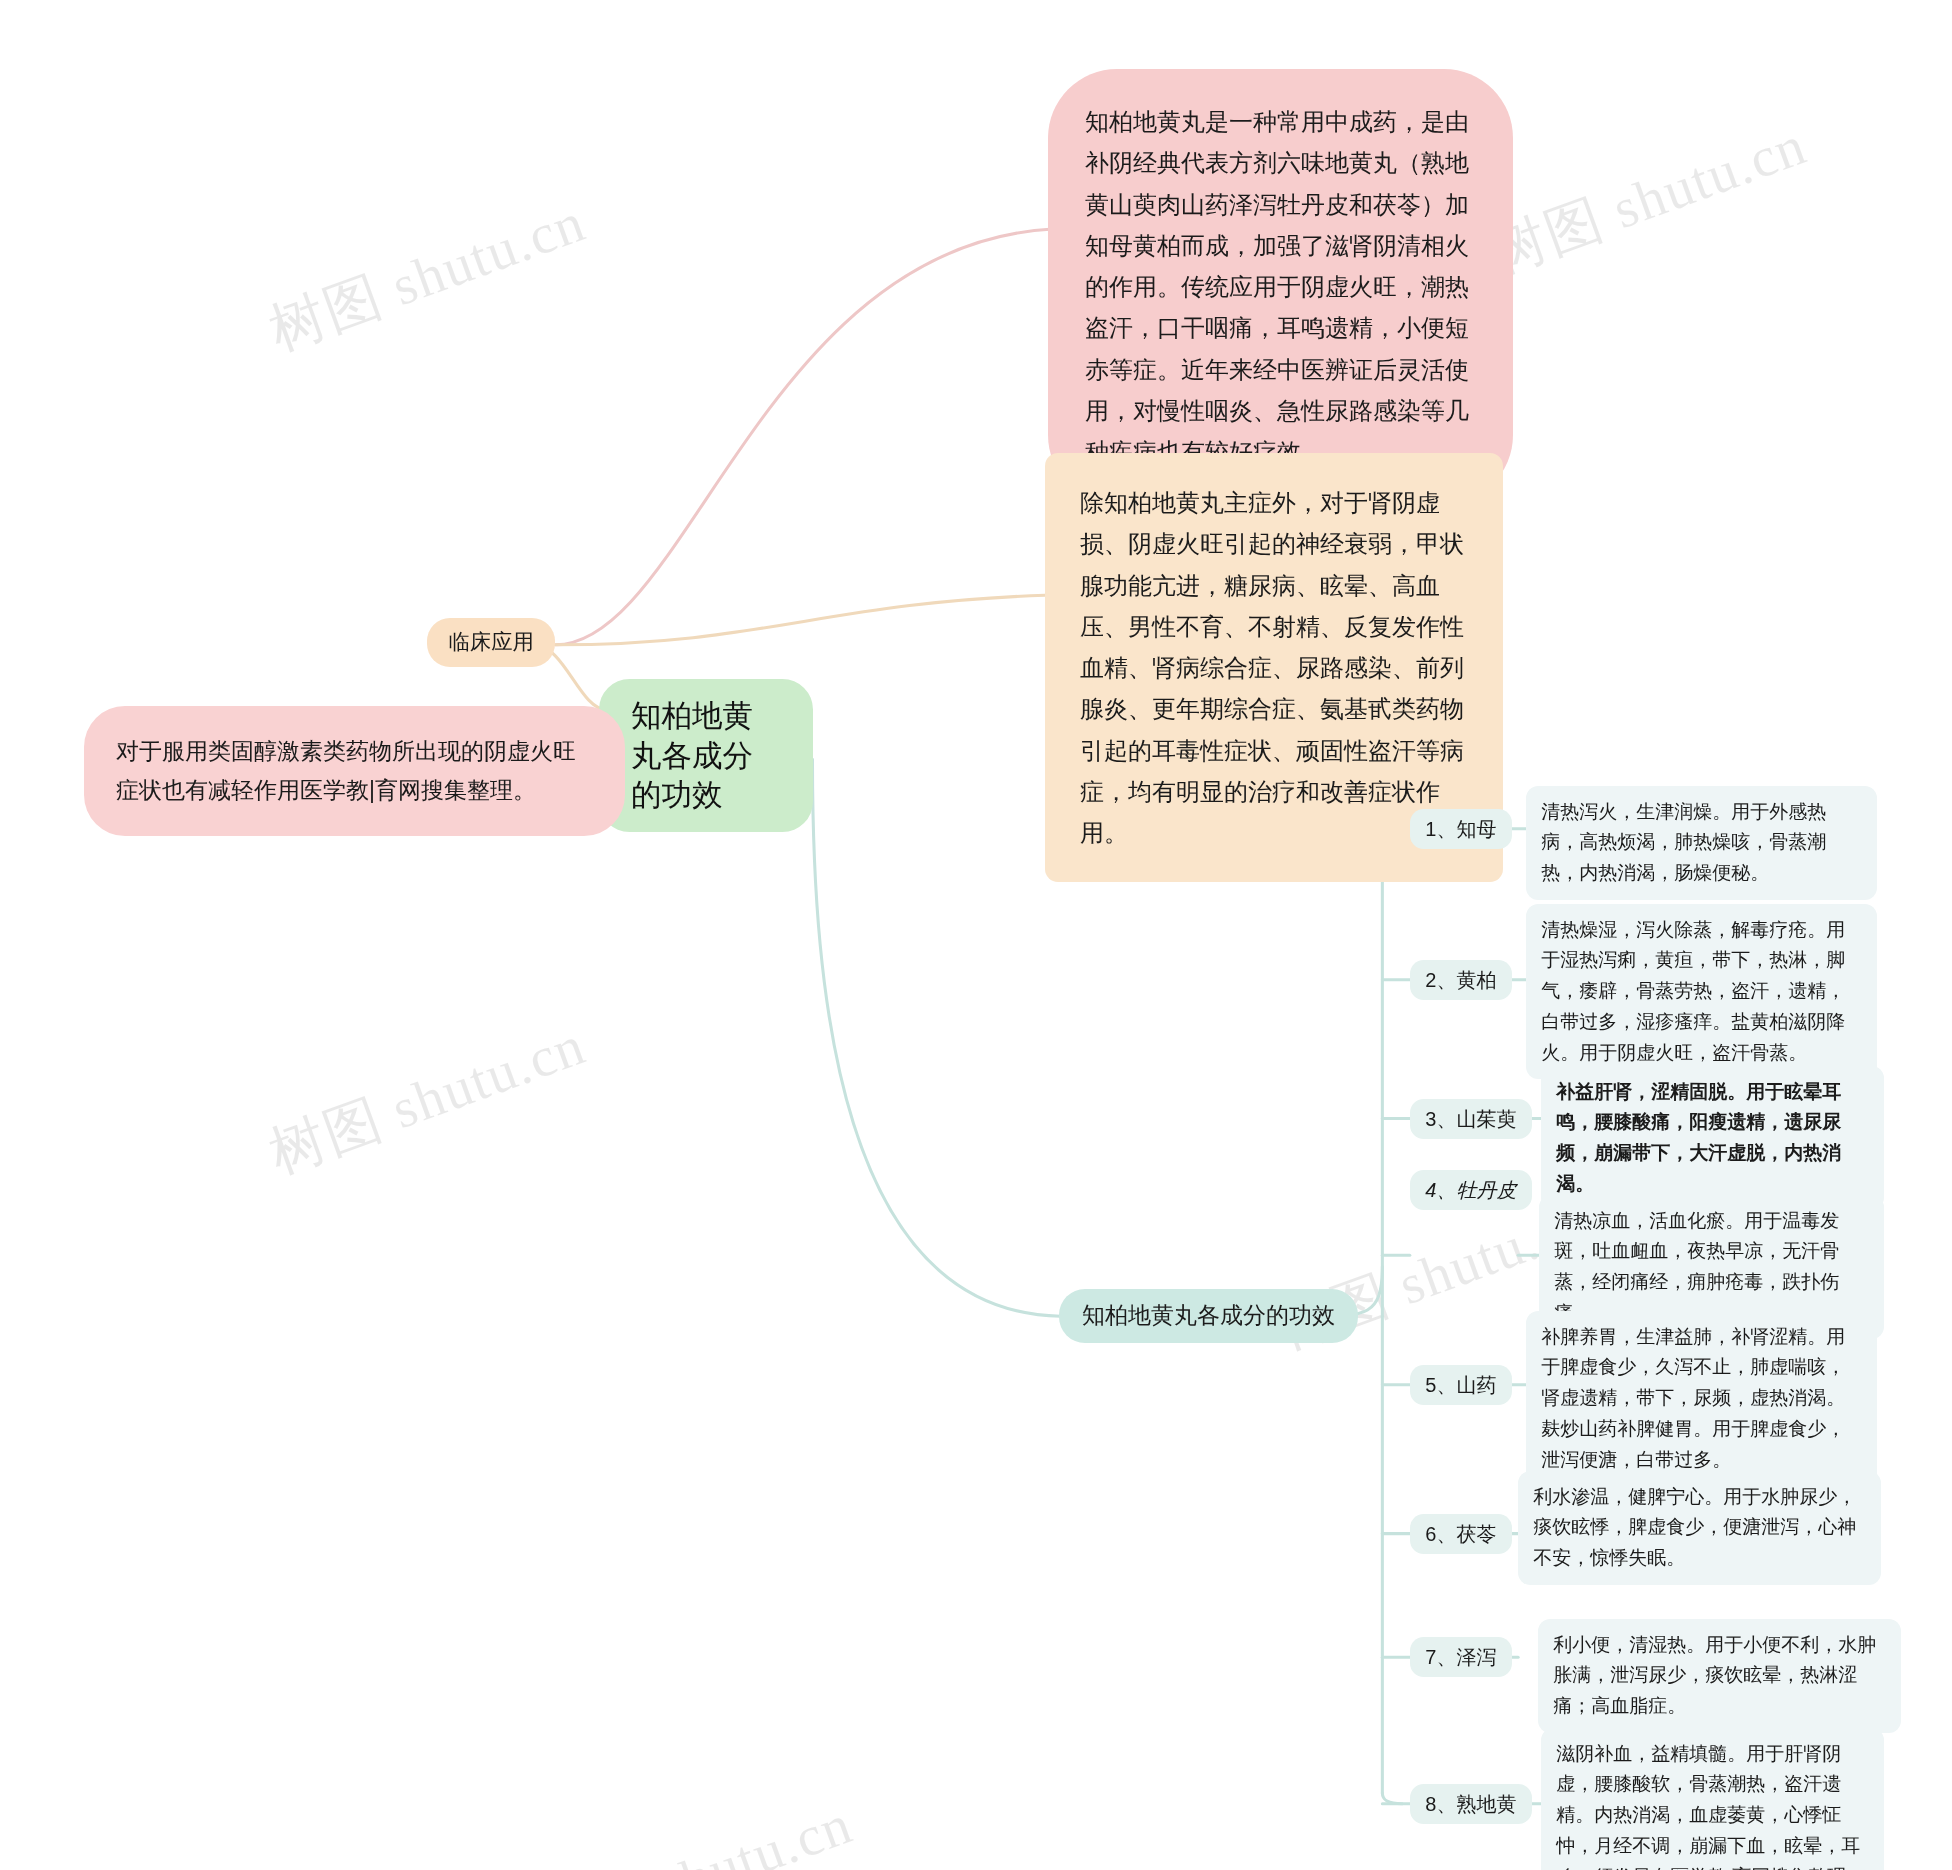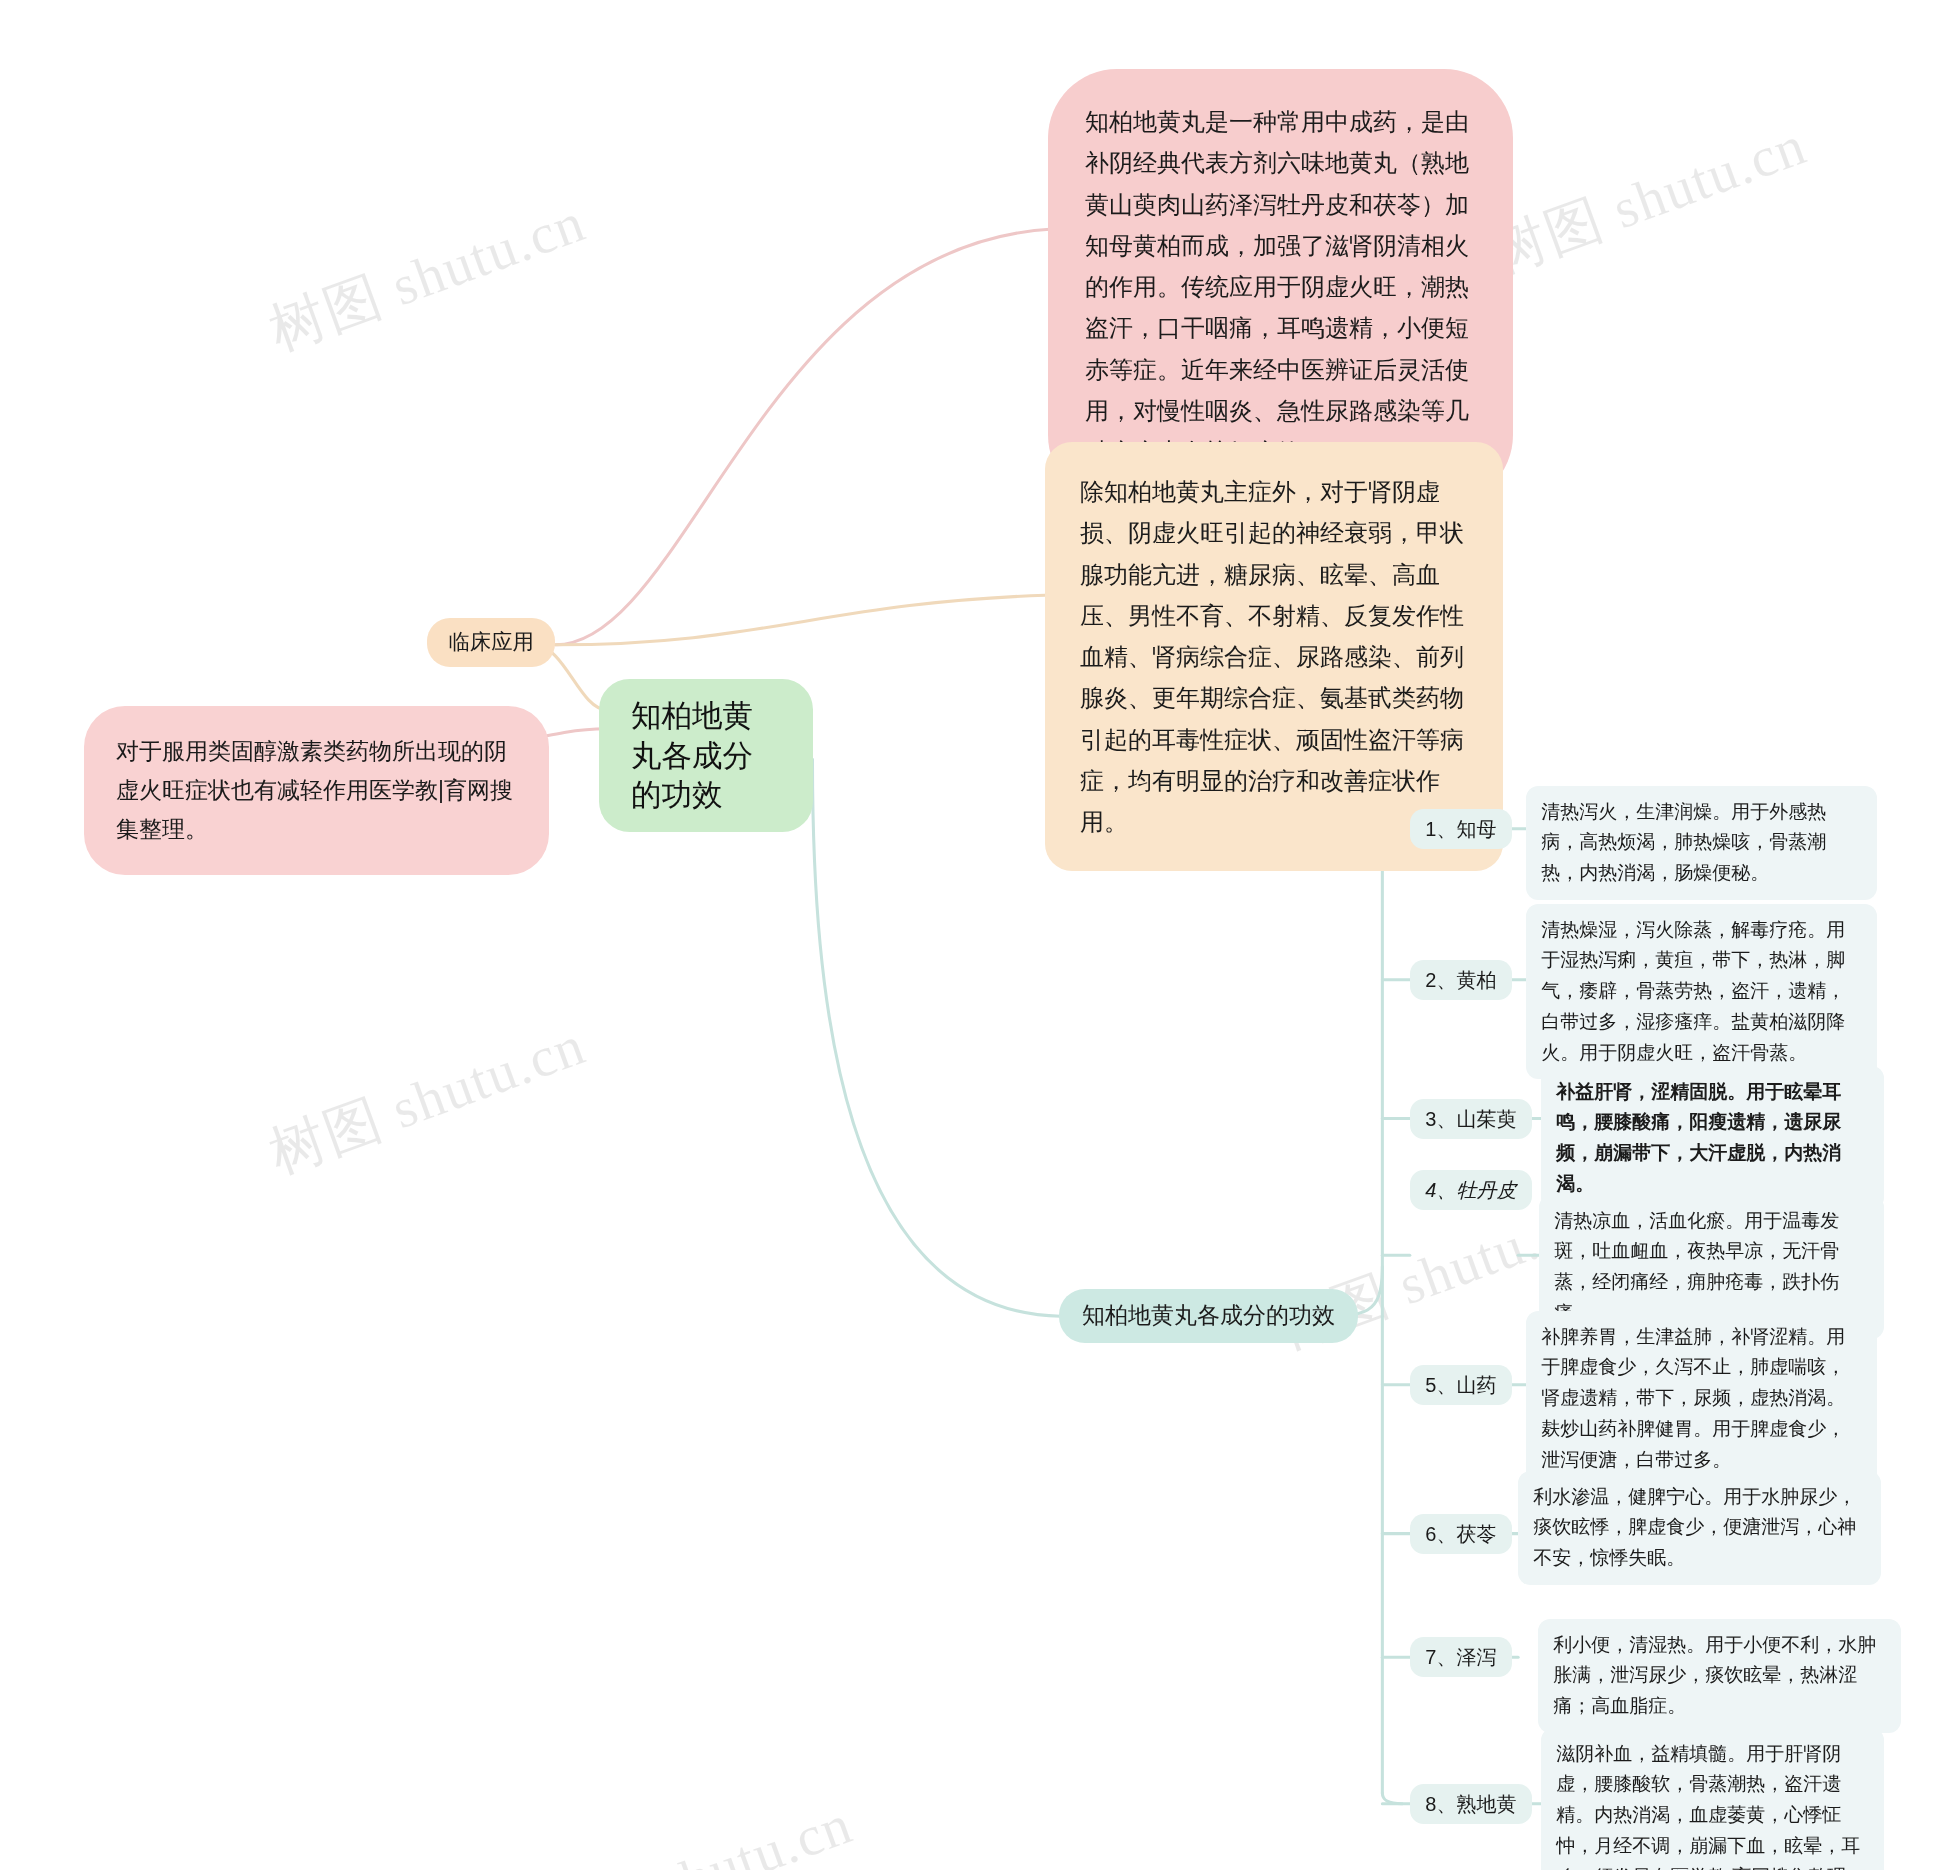--- a/index.html
+++ b/index.html
@@ -80,24 +80,25 @@
   }
   .node.leaf-pink-big {
     background: #f7cdcd;
     border-radius: 69px;
     font-size: 24px;
     line-height: 1.72;
     padding: 32px 37px;
   }
   .node.leaf-orange-big {
     background: #fae5cb;
-    border-radius: 27px;
+    border-radius: 13px;
     font-size: 24px;
     line-height: 1.72;
     padding: 29px 35px;
+    margin-top: 11px;
   }
 
   
   .ing-label {
     position: absolute;
     background: #e6f2f0;
     border-radius: 13.7px;
     font-size: 20px;
     padding: 7.6px 15.3px;
     white-space: nowrap;
@@ -166,21 +167,21 @@
   </svg>
 
   <div class="node root" style="left:599px; top:679px; width:214px;">知柏地黄丸各成分的功效</div>
 
   <div class="node branch-orange" style="left:427px; top:618px;">临床应用</div>
 
   <div class="node leaf-pink-big" style="left:1048px; top:69px; width:465px;">知柏地黄丸是一种常用中成药，是由补阴经典代表方剂六味地黄丸（熟地黄山萸肉山药泽泻牡丹皮和茯苓）加知母黄柏而成，加强了滋肾阴清相火的作用。传统应用于阴虚火旺，潮热盗汗，口干咽痛，耳鸣遗精，小便短赤等症。近年来经中医辨证后灵活使用，对慢性咽炎、急性尿路感染等几种疾病也有较好疗效。</div>
 
   <div class="node leaf-orange-big" style="left:1045px; top:442px; width:458px;">除知柏地黄丸主症外，对于肾阴虚损、阴虚火旺引起的神经衰弱，甲状腺功能亢进，糖尿病、眩晕、高血压、男性不育、不射精、反复发作性血精、肾病综合症、尿路感染、前列腺炎、更年期综合症、氨基甙类药物引起的耳毒性症状、顽固性盗汗等病症，均有明显的治疗和改善症状作用。</div>
 
-  <div class="node leaf-pink" style="left:84px; top:706px; width:465px; border-radius:41px; padding:26px 32px; line-height:1.7;">对于服用类固醇激素类药物所出现的阴虚火旺症状也有减轻作用医学教|育网搜集整理。</div>
+  <div class="node leaf-pink" style="left:84px; top:706px; width:541px; border-radius:41px; padding:26px 32px; line-height:1.7;">对于服用类固醇激素类药物所出现的阴虚火旺症状也有减轻作用医学教|育网搜集整理。</div>
 
   <div class="node branch-green" style="left:1059px; top:1289px;">知柏地黄丸各成分的功效</div>
 
   <div>
 
     <div class="ing-label" style="left:1410px; top:809px;text-align:center;">1、知母</div>
     <div class="ing-desc" style="left:1526px; top:786px; width:351px;">清热泻火，生津润燥。用于外感热病，高热烦渴，肺热燥咳，骨蒸潮热，内热消渴，肠燥便秘。</div>
 
     <div class="ing-label" style="left:1410px; top:960px;">2、黄柏</div>
     <div class="ing-desc" style="left:1526px; top:904px; width:351px;">清热燥湿，泻火除蒸，解毒疗疮。用于湿热泻痢，黄疸，带下，热淋，脚气，痿辟，骨蒸劳热，盗汗，遗精，白带过多，湿疹瘙痒。盐黄柏滋阴降火。用于阴虚火旺，盗汗骨蒸。</div>

